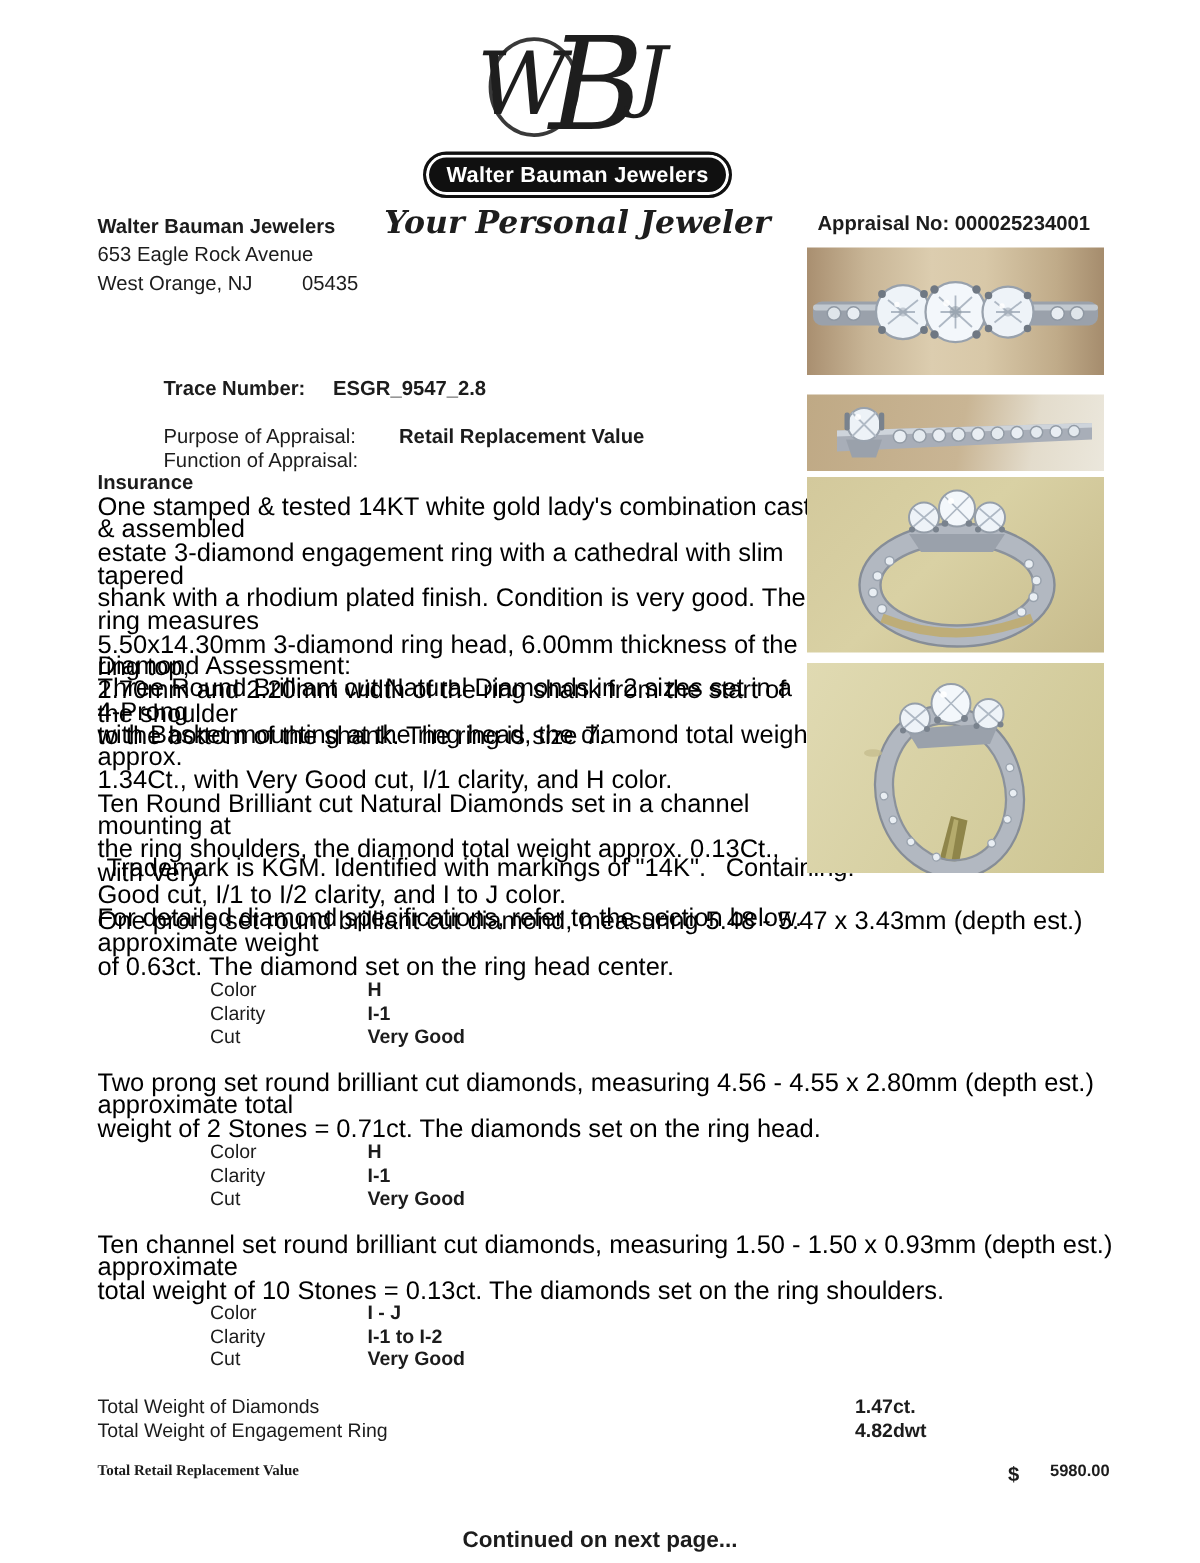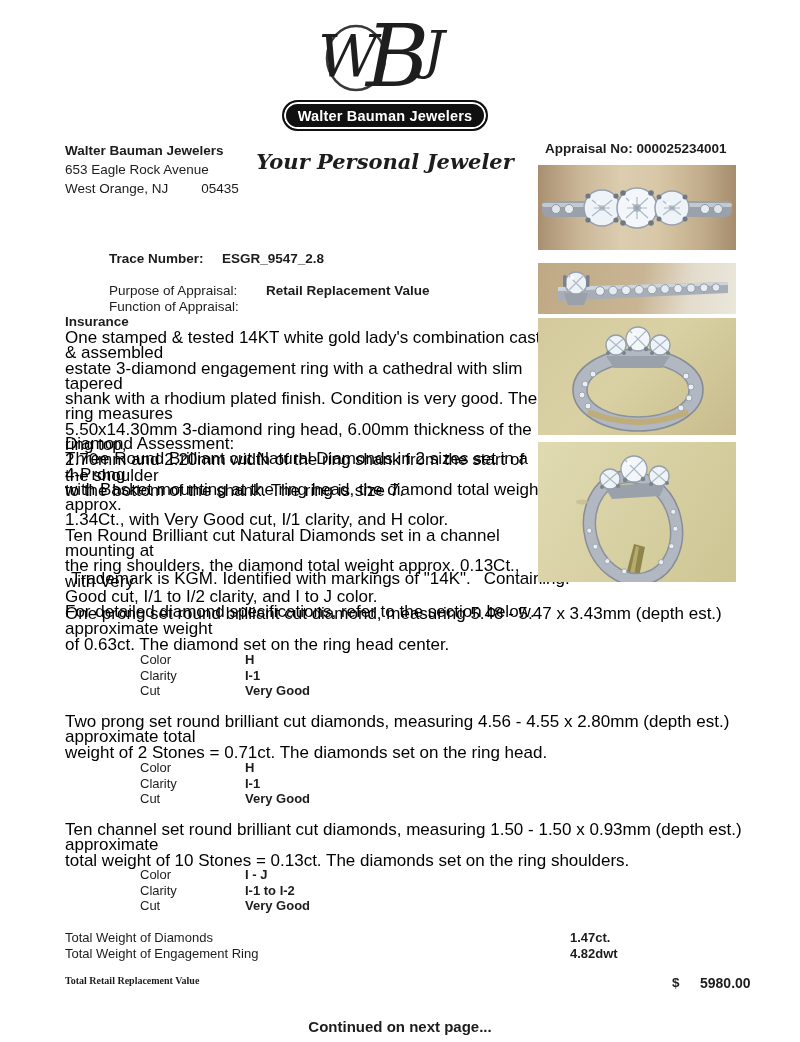--- a/index.html
+++ b/index.html
@@ -13,41 +13,41 @@
   .b{font-weight:bold;}
   
   .logo{position:absolute;top:10px;left:235px;width:300px;text-align:center;}
   .logo-pill{
     margin:0 auto;width:202px;height:27px;background:#101010;border:2px solid #101010;
     box-shadow:inset 0 0 0 2px #ffffff;border-radius:16px;
     display:flex;align-items:center;justify-content:center;
     color:#ffffff;font-size:14.5px;font-weight:bold;letter-spacing:.2px;
   }
   .logo-tagline{
-    margin-top:18px;font-family:"DejaVu Serif","Liberation Serif",serif;
+    margin-top:3px;font-family:"DejaVu Serif","Liberation Serif",serif;
     font-style:italic;font-weight:600;font-size:21px;color:#1d1d1d;
   }
   
   .store-block{position:absolute;top:141px;left:65px;font-size:13.5px;line-height:19px;}
   .appraisal-no{position:absolute;top:141px;left:545px;font-size:13.5px;font-weight:bold;}
   .meta-row{position:absolute;left:65px;font-size:13.5px;display:flex;}
   .meta-row .lbl{display:inline-block;margin-left:44px;}
   .trace-row .lbl{width:113px;font-weight:bold;}
   .pf-row .lbl{width:157px;}
   
   .spec-table{position:absolute;left:92px;font-size:13px;}
   .spec-row{display:flex;height:15.6px;line-height:15.6px;margin-left:48px;}
   .spec-row .spec-label{width:105px;}
   .spec-row .spec-value{font-weight:bold;}
   
   .total-row{position:absolute;left:65px;font-size:13px;}
   .total-val{position:absolute;left:505px;top:0;font-weight:bold;white-space:nowrap;}
   .retail-label{position:absolute;left:65px;font-weight:bold;font-size:10px;font-family:Liberation Serif, serif;}
   .retail-cur{position:absolute;left:672px;font-weight:bold;font-size:13.5px;}
-  .retail-val{position:absolute;left:700px;font-weight:bold;font-size:14px;}
+  .retail-val{position:absolute;left:700px;font-weight:bold;font-size:11px;}
   .footer{position:absolute;top:1018px;left:0;width:800px;text-align:center;font-weight:bold;font-size:15px;}
   
   .photo{position:absolute;left:538px;width:198px;overflow:hidden;}
   .photo svg{display:block;}
   .photo1{top:165px;height:85px;background:linear-gradient(90deg,#a98f70 0%,#c6b withered 0%);
   }
   
   .photo1{background:linear-gradient(90deg,#a98f70 0%,#c8b596 20%,#dccdaf 42%,#d8c8a8 60%,#c0ab89 84%,#a58c6d 100%);}
   .photo2{top:263px;height:51px;background:linear-gradient(100deg,#bfa985 0%,#c9b594 52%,#e3dccc 76%,#ebe7dc 100%);}
   .photo3{top:318px;height:117px;background:linear-gradient(135deg,#d3c99c 0%,#d9d1a4 45%,#c7bb8c 100%);}

